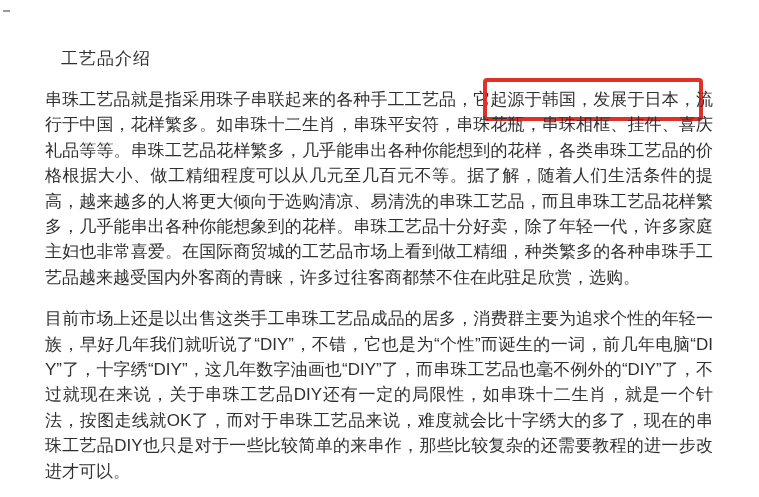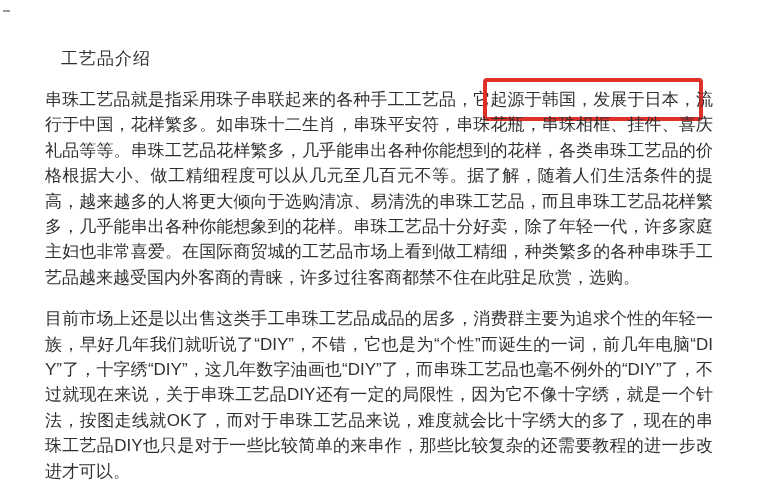--- a/index.html
+++ b/index.html
@@ -52,15 +52,15 @@
 </style>
 </head>
 <body>
 
 <div class="corner-mark"></div>
 
 <div class="doc">
   <h1 class="title">工艺品介绍</h1>
   <div>
       <p class="para"><span>串珠工艺品就是指采用珠子串联起来的各种手工工艺品，它</span><span class="hl" style="border-color: rgb(224, 48, 42);">起源于韩国，发展于日本，</span><span>流行于中国，花样繁多。如串珠十二生肖，串珠平安符，串珠花瓶，串珠相框、挂件、喜庆礼品等等。串珠工艺品花样繁多，几乎能串出各种你能想到的花样，各类串珠工艺品的价格根据大小、做工精细程度可以从几元至几百元不等。据了解，随着人们生活条件的提高，越来越多的人将更大倾向于选购清凉、易清洗的串珠工艺品，而且串珠工艺品花样繁多，几乎能串出各种你能想象到的花样。串珠工艺品十分好卖，除了年轻一代，许多家庭主妇也非常喜爱。在国际商贸城的工艺品市场上看到做工精细，种类繁多的各种串珠手工艺品越来越受国内外客商的青睐，许多过往客商都禁不住在此驻足欣赏，选购。</span></p>
-      <p class="para"><span>目前市场上还是以出售这类手工串珠工艺品成品的居多，消费群主要为追求个性的年轻一族，早好几年我们就听说了“DIY”，不错，它也是为“个性”而诞生的一词，前几年电脑“DIY”了，十字绣“DIY”，这几年数字油画也“DIY”了，而串珠工艺品也毫不例外的“DIY”了，不过就现在来说，关于串珠工艺品DIY还有一定的局限性，因为它不像十字绣，就是一个针法，按图走线就OK了，而对于串珠工艺品来说，难度就会比十字绣大的多了，现在的串珠工艺品DIY也只是对于一些比较简单的来串作，那些比较复杂的还需要教程的进一步改进才可以。</span></p>
+      <p class="para"><span>目前市场上还是以出售这类手工串珠工艺品成品的居多，消费群主要为追求个性的年轻一族，早好几年我们就听说了“DIY”，不错，它也是为“个性”而诞生的一词，前几年电脑“DIY”了，十字绣“DIY”，这几年数字油画也“DIY”了，而串珠工艺品也毫不例外的“DIY”了，不过就现在来说，关于串珠工艺品DIY还有一定的局限性，如串珠十二生肖，就是一个针法，按图走线就OK了，而对于串珠工艺品来说，难度就会比十字绣大的多了，现在的串珠工艺品DIY也只是对于一些比较简单的来串作，那些比较复杂的还需要教程的进一步改进才可以。</span></p>
     </div>
 </div>
 
 </body></html>

